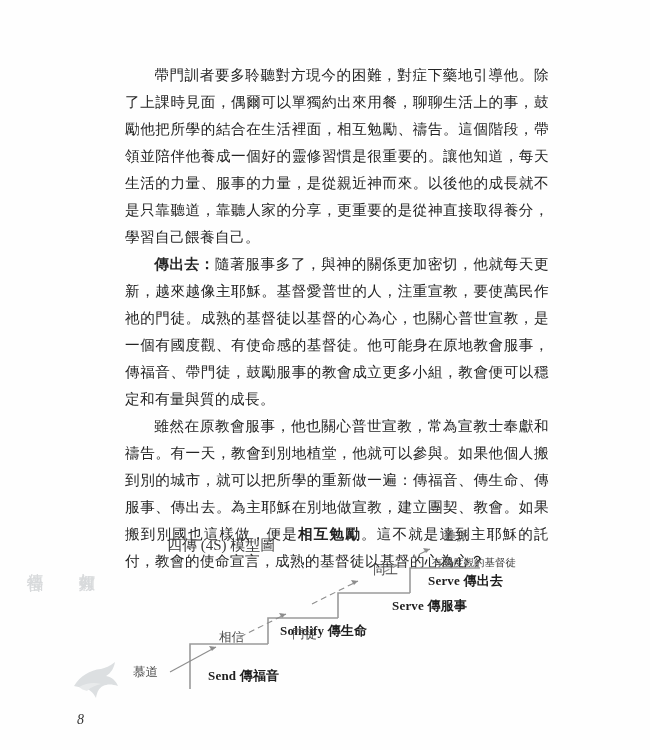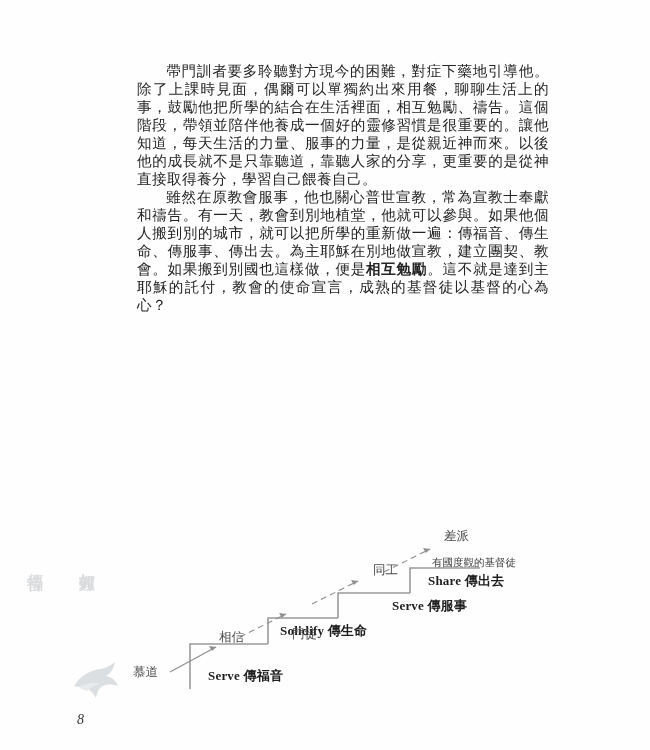--- a/index.html
+++ b/index.html
@@ -53,23 +53,23 @@
   }
 
   
   #textcol {
     position: absolute;
     left: 121px;
     top: 62px;
     width: 428px;
   }
   p.para {
-    margin: 0 0 0 16px;
+    margin: 0 0 0 4px;
     font-size: 14.6px;
-    line-height: 18px;
+    line-height: 27px;
     text-align: justify;
     text-justify: inter-ideograph;
     text-indent: 2em;
     letter-spacing: 0.4px;
     color: #242424;
   }
   p.para b { font-weight: bold; }
 
   
   #diagram {
@@ -139,27 +139,29 @@
              C42 17 46 21 48 26 C42 24 37 24 33 26 C29 28 27 32 26 38
              C23 32 19 29 14 28 C10 27 7 27 4 26 Z" fill="#dcdfe1"></path>
     <path d="M9 27 C16 23 24 22 31 24 C26 25 21 27 17 31 C14 30 11 29 9 27 Z" fill="#e8eaeb"></path>
   </svg>
 
   <div id="textcol">
 
     <p class="para"><span>帶門訓者要多聆聽對方現今的困難，對症下藥地引導他。除了上課時見面，偶爾可以單獨約出來用餐，聊聊生活上的事，鼓勵他把所學的結合在生活裡面，相互勉勵、禱告。這個階段，帶領並陪伴他養成一個好的靈修習慣是很重要的。讓他知道，每天生活的力量、服事的力量，是從親近神而來。以後他的成長就不是只靠聽道，靠聽人家的分享，更重要的是從神直接取得養分，學習自己餵養自己。</span></p>
 
 
+    <p class="para"><b>傳出去：</b><span>隨著服事多了，與神的關係更加密切，他就每天更新，越來越像主耶穌。基督愛普世的人，注重宣教，要使萬民作祂的門徒。成熟的基督徒以基督的心為心，也關心普世宣教，是一個有國度觀、有使命感的基督徒。他可能身在原地教會服事，傳福音、帶門徒，鼓勵服事的教會成立更多小組，教會便可以穩定和有量與質的成長。</span></p>
 
     <p class="para"><span>雖然在原教會服事，他也關心普世宣教，常為宣教士奉獻和禱告。有一天，教會到別地植堂，他就可以參與。如果他個人搬到別的城市，就可以把所學的重新做一遍：傳福音、傳生命、傳服事、傳出去。為主耶穌在別地做宣教，建立團契、教會。如果搬到別國也這樣做，便是</span><b>相互勉勵</b><span>。這不就是達到主耶穌的託付，教會的使命宣言，成熟的基督徒以基督的心為心？</span></p>
 
   </div>
 
   <div id="diagram">
 
+    <div id="diagram-title">四傳 (4S) 模型圖</div>
 
     <svg width="650" height="190" viewBox="0 0 650 190">
 
       <g stroke="#9a9a9a" stroke-width="1.6" fill="none" stroke-linecap="butt">
 
         <path d="M190 165 L190 120 L268 120"></path>
 
         <path d="M268 120 L268 94 L338 94"></path>
 
         <path d="M338 94 L338 69 L410 69"></path>
@@ -174,24 +176,24 @@
         <path d="M384 48 L430 25" stroke-dasharray="6 4"></path>
       </g>
       <g fill="#8d8d8d" stroke="none">
         <polygon points="216,123 209,122 212,127"></polygon>
         <polygon points="286,90 279,89 282,94"></polygon>
         <polygon points="358,57 351,56 354,61"></polygon>
         <polygon points="430,25 423,24 426,29"></polygon>
       </g>
     </svg>
 
-    <div class="dg-label step-cap" style="left:208px; top:143px;">Serve 傳福音</div>
+    <div class="dg-label step-cap" style="left:208px; top:143px;">Send 傳福音</div>
     <div class="dg-label step-cap" style="left:280px; top:98px;">Solidify 傳生命</div>
     <div class="dg-label step-cap" style="left:356px; top:73px;margin-left:36px;">Serve 傳服事</div>
-    <div class="dg-label step-cap" style="left:428px; top:48px;">Share 傳出去</div>
+    <div class="dg-label step-cap" style="left:428px; top:48px;">Serve 傳出去</div>
 
     <div class="dg-label stage-lab" style="left:133px; top:140px;">慕道</div>
     <div class="dg-label stage-lab" style="left:219px; top:105px;">相信</div>
     <div class="dg-label stage-lab" style="left:292px; top:71px;margin-top:31px;">門徒</div>
     <div class="dg-label stage-lab" style="left:361px; top:38px;margin-left:12px;">同工</div>
     <div class="dg-label stage-lab" style="left:444px; top:4px;">差派</div>
     <div class="dg-label stage-lab small" style="left:432px; top:32px;">有國度觀的基督徒</div>
 
   </div>
 

